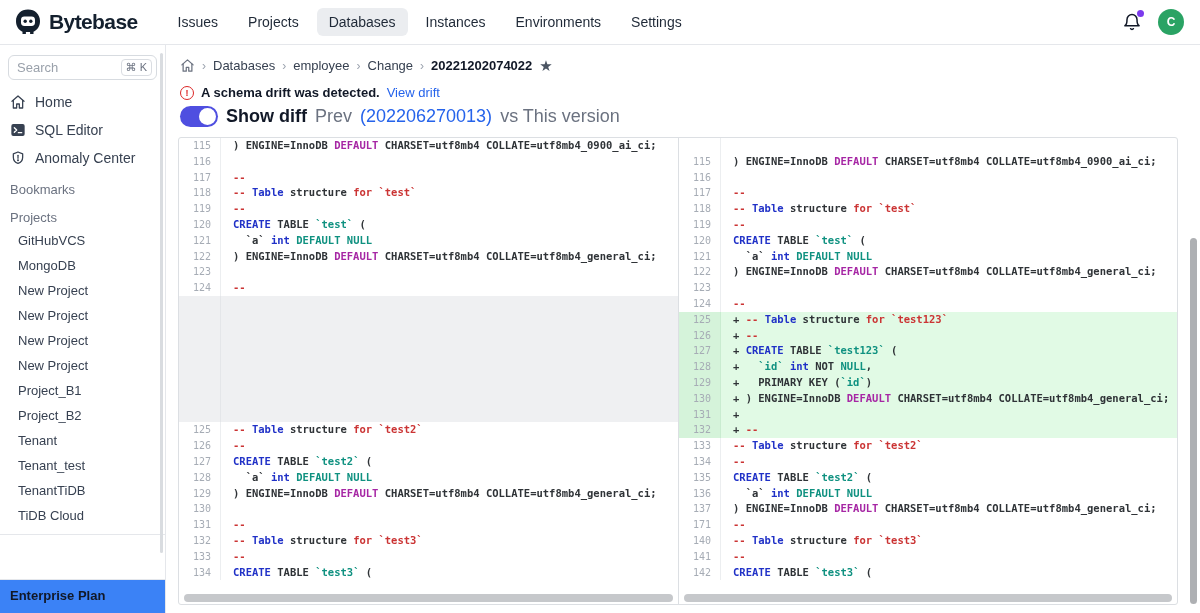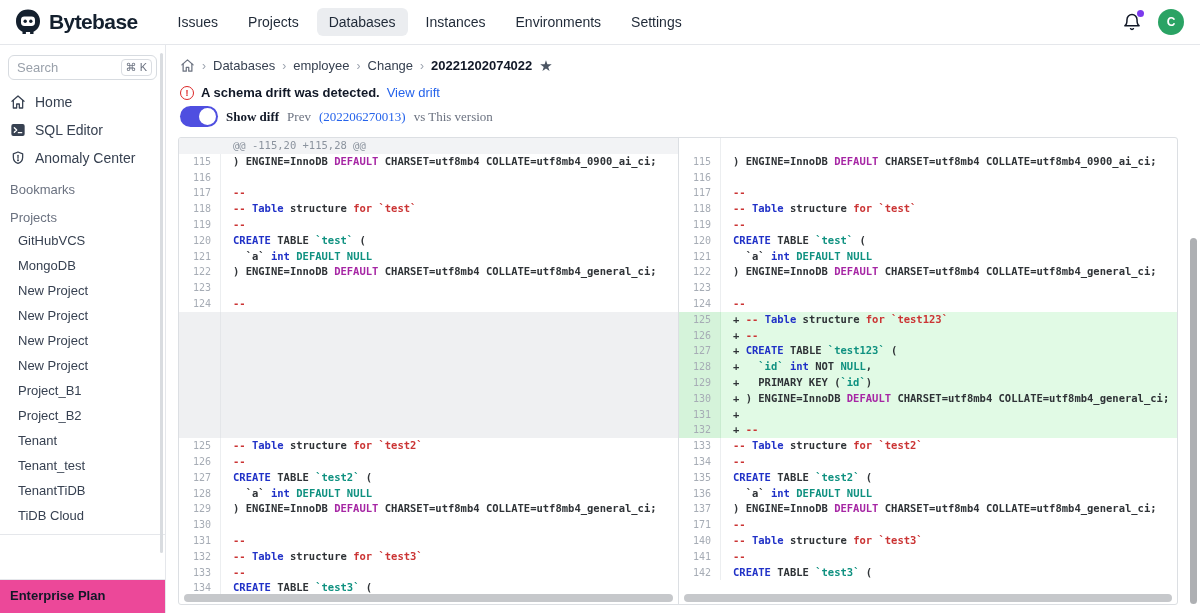--- a/index.html
+++ b/index.html
@@ -33,21 +33,21 @@
   .kbd { border:1px solid #dadde2; border-radius:4px; font-size:11px; color:#6b7280;
          padding:1px 4px; background:#fff; white-space:nowrap; }
   .snav { display:flex; align-items:center; gap:9px; padding:6px 10px; font-size:14px;
           color:#374151; cursor:pointer; }
   .snav svg { flex:0 0 auto; }
   .sec-label { padding:10px 10px 3px 10px; font-size:13px; color:#6b7280; }
   .proj { padding:5px 10px 5px 18px; font-size:13px; color:#374151; cursor:pointer; }
   .side-div { border-top:1px solid #e5e7eb; margin-top:6px; }
   .plan { position:absolute; bottom:0; left:0; width:100%; border-top:1px solid #e5e7eb;
           padding:8px 10px 10px 10px; font-size:13px; font-weight:bold; color:#111827;
-          background:#ec4899;margin-top:33px; }
+          background:#3b82f6;margin-top:33px; }
   .side-scroll { position:absolute; top:8px; right:2px; width:3px; height:500px;
                  background:#d9dce0; border-radius:2px; }
 
   
   .main { position:absolute; top:45px; left:166px; width:1034px; height:568px; background:#fff; }
   .crumbs { position:absolute; top:13px; left:14px; display:flex; align-items:center;
             gap:7px; font-size:13px; }
   .crumb { color:#374151; font-weight:500; cursor:pointer; }
   .crumb-sep { color:#9ca3af; font-size:12px; }
   .crumb-last { color:#111827; font-weight:bold; }
@@ -55,21 +55,21 @@
 
   .alert-row { position:absolute; top:40px; left:14px; display:flex; align-items:center;
                gap:7px; font-size:13px; }
   .alert-ic { width:14px; height:14px; border:1.5px solid #dc2626; border-radius:50%;
               color:#dc2626; font-size:9px; font-weight:bold; display:flex;
               align-items:center; justify-content:center; }
   .alert-text { font-weight:bold; color:#111827; }
   .link { color:#2563eb; cursor:pointer; }
 
   .toggle-row { position:absolute; top:61px; left:14px; display:flex; align-items:center;
-                gap:8px; font-size:13px;font-family:Liberation Serif, serif; }
+                gap:8px; font-size:18px; }
   .toggle { width:38px; height:21px; border-radius:11px; background:#4f4fe0;
             position:relative; cursor:pointer; }
   .toggle-knob { position:absolute; top:2px; right:2px; width:17px; height:17px;
                  border-radius:50%; background:#fff; }
   .toggle-label { font-weight:bold; color:#111827; }
   .muted { color:#6b7280; }
 
   
   .diff { position:absolute; top:92px; left:12px; width:1000px; height:468px;
           border:1px solid #dcdfe3; border-radius:3px; background:#fff;
@@ -225,24 +225,20 @@
       </span>
     <span class="toggle-label">Show diff</span>
     <span class="muted">Prev</span>
     <span class="link">(202206270013)</span>
     <span class="muted">vs This version</span>
   </div>
 
   <div class="diff">
     <div class="pane left">
 
-    <div class="drow header">
-          <span class="gut"></span>
-          <span class="code"><span style="color: rgb(139, 147, 158);">@@ -115,20 +115,28 @@</span></span>
-        </div>
         <div class="drow">
           <span class="gut">115</span>
           <span class="code"><span style="color: rgb(47, 51, 55);">) ENGINE=InnoDB </span><span style="color: rgb(166, 38, 164);">DEFAULT</span><span style="color: rgb(47, 51, 55);"> CHARSET=utf8mb4 COLLATE=utf8mb4_0900_ai_ci;</span></span>
         </div>
         <div class="drow">
           <span class="gut">116</span>
           <span class="code"></span>
         </div>
         <div class="drow">
           <span class="gut">117</span>

